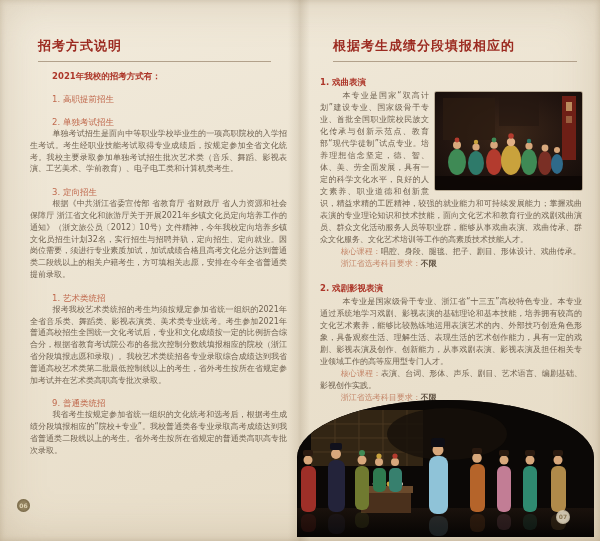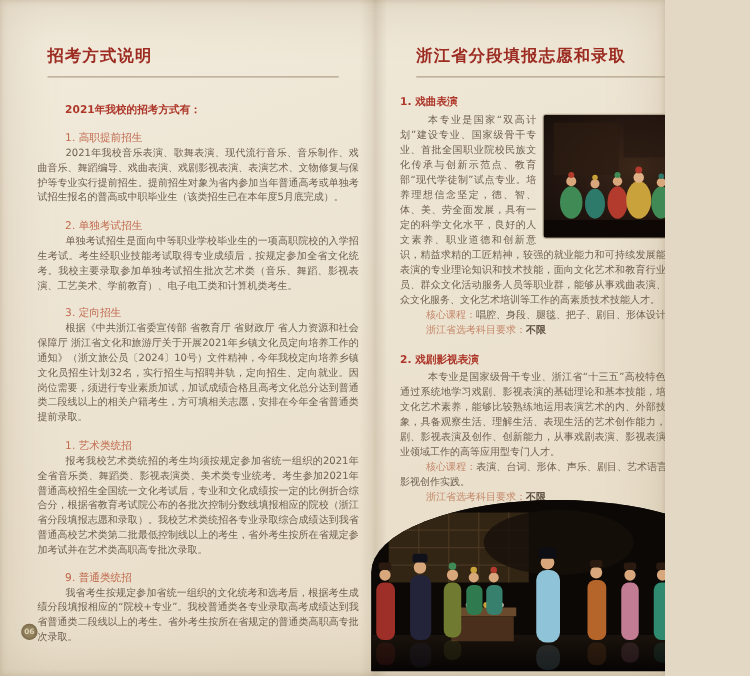--- a/index.html
+++ b/index.html
@@ -2,40 +2,40 @@
 <html><head>
 <meta charset="utf-8">
 <style>
   html,body{margin:0;padding:0;}
   body{
     width:600px;height:541px;overflow:hidden;
     background:#e3d8c3;
     font-family:"DejaVu Sans",sans-serif;
   }
   .spread{
-    position:relative;width:532px;height:541px;overflow:hidden;
+    position:relative;width:600px;height:541px;overflow:hidden;
     background:linear-gradient(160deg,#f2ebdc 0%,#ece3d1 45%,#e6dbc5 100%);
     box-shadow:inset 0 0 45px rgba(150,125,90,.28), inset 0 0 6px rgba(120,95,60,.25);
   }
   .fold{
     position:absolute;left:288px;top:0;width:22px;height:100%;
     background:linear-gradient(90deg,rgba(110,88,55,0) 0%,rgba(110,88,55,.10) 42%,rgba(110,88,55,.17) 55%,rgba(110,88,55,0) 100%);
   }
   .col{position:absolute;top:38px;}
   .col-left{left:30px;width:257px;}
   .col-right{left:320px;width:262px;}
   .title{
     margin:0;padding-left:8px;font-size:13px;line-height:16px;font-weight:bold;
     color:#9c2b21;letter-spacing:1px;
   }
   .col-right .title{padding-left:13px;}
   .rule{height:0;border-bottom:1px solid #b2a18b;margin-top:7px;}
   .rule-left{margin-left:8px;width:233px;}
   .rule-right{margin-left:13px;width:244px;}
-  .intro{margin:20px 0 0;font-size:8.5px;line-height:12px;font-weight:bold;color:#ad372a;text-indent:2.6em;}
+  .intro{margin:8px 0 0;font-size:8.5px;line-height:12px;font-weight:bold;color:#ad372a;text-indent:2.6em;}
   .sec-h{margin:11px 0 0;font-size:8.5px;line-height:12px;font-weight:normal;color:#c06a4e;text-indent:2.6em;}
   .para{margin:0;font-size:8px;line-height:11.8px;color:#6f6150;text-align:justify;text-indent:2.8em;}
   .major-h{margin:12px 0 2px;font-size:8.5px;line-height:12px;font-weight:bold;color:#ad372a;}
   .major-body{font-size:8px;line-height:12px;color:#6f6150;text-align:justify;text-indent:2.8em;}
   .photo-top{
     float:right;width:147px;height:98px;margin:2px 0 4px 6px;
     background:#17100b;border-radius:2px;overflow:hidden;
     box-shadow:0 0 0 1px rgba(90,70,40,.35);
   }
   .photo-top svg{display:block;}
@@ -64,37 +64,36 @@
 
 <div class="spread">
   <div class="fold"></div>
 
   <section class="col col-left">
     <h1 class="title">招考方式说明</h1>
     <div class="rule rule-left"></div>
     <p class="intro">2021年我校的招考方式有：</p>
 
     <h2 class="sec-h">1. 高职提前招生</h2>
-    <p class="para">2021年我校音乐表演、歌舞表演、现代流行音乐、音乐制作、戏曲音乐、舞蹈编导、戏曲表演、戏剧影视表演、表演艺术、文物修复与保护等专业实行提前招生。提前招生对象为省内参加当年普通高考或单独考试招生报名的普高或中职毕业生（该类招生已在本年度5月底完成）。</p>
 
     <h2 class="sec-h">2. 单独考试招生</h2>
     <p class="para">单独考试招生是面向中等职业学校毕业生的一项高职院校的入学招生考试。考生经职业技能考试取得专业成绩后，按规定参加全省文化统考。我校主要录取参加单独考试招生批次艺术类（音乐、舞蹈、影视表演、工艺美术、学前教育）、电子电工类和计算机类考生。</p>
 
     <h2 class="sec-h">3. 定向招生</h2>
-    <p class="para">根据《中共浙江省委宣传部 省教育厅 省财政厅 省人力资源和社会保障厅 浙江省文化和旅游厅关于开展2021年乡镇文化员定向培养工作的通知》（浙文旅公员〔2024〕10号）文件精神，今年我校定向培养乡镇文化员招生计划32名，实行招生与招聘并轨，定向招生、定向就业。因岗位需要，须进行专业素质加试，加试成绩合格且高考文化总分达到普通类二段线以上的相关户籍考生，方可填相关志愿，安排在今年全省普通类提前录取。</p>
+    <p class="para">根据《中共浙江省委宣传部 省教育厅 省财政厅 省人力资源和社会保障厅 浙江省文化和旅游厅关于开展2021年乡镇文化员定向培养工作的通知》（浙文旅公员〔2012〕10号）文件精神，今年我校定向培养乡镇文化员招生计划32名，实行招生与招聘并轨，定向招生、定向就业。因岗位需要，须进行专业素质加试，加试成绩合格且高考文化总分达到普通类二段线以上的相关户籍考生，方可填相关志愿，安排在今年全省普通类提前录取。</p>
 
     <h2 class="sec-h">1. 艺术类统招</h2>
     <p class="para">报考我校艺术类统招的考生均须按规定参加省统一组织的2021年全省音乐类、舞蹈类、影视表演类、美术类专业统考。考生参加2021年普通高校招生全国统一文化考试后，专业和文化成绩按一定的比例折合综合分，根据省教育考试院公布的各批次控制分数线填报相应的院校（浙江省分段填报志愿和录取）。我校艺术类统招各专业录取综合成绩达到我省普通高校艺术类第二批最低控制线以上的考生，省外考生按所在省规定参加考试并在艺术类高职高专批次录取。</p>
 
     <h2 class="sec-h">9. 普通类统招</h2>
     <p class="para">我省考生按规定参加省统一组织的文化统考和选考后，根据考生成绩分段填报相应的“院校+专业”。我校普通类各专业录取高考成绩达到我省普通类二段线以上的考生。省外考生按所在省规定的普通类高职高专批次录取。</p>
   </section>
 
   <section class="col col-right">
-    <h1 class="title">浙江省分段填报志愿和录取</h1>
+    <h1 class="title">根据考生成绩分段填报相应的</h1>
     <div class="rule rule-right"></div>
 
     <h2 class="major-h" style="margin-top:14px;">1. 戏曲表演</h2>
     <div class="major-body">
       <span class="photo-top">
         <svg width="147" height="98" viewBox="0 0 147 98" aria-hidden="true">
           <defs>
             <radialGradient id="tg" cx="50%" cy="42%" r="80%">
               <stop offset="0%" stop-color="#3c2719"></stop>
                 <stop offset="55%" stop-color="#221510"></stop>

